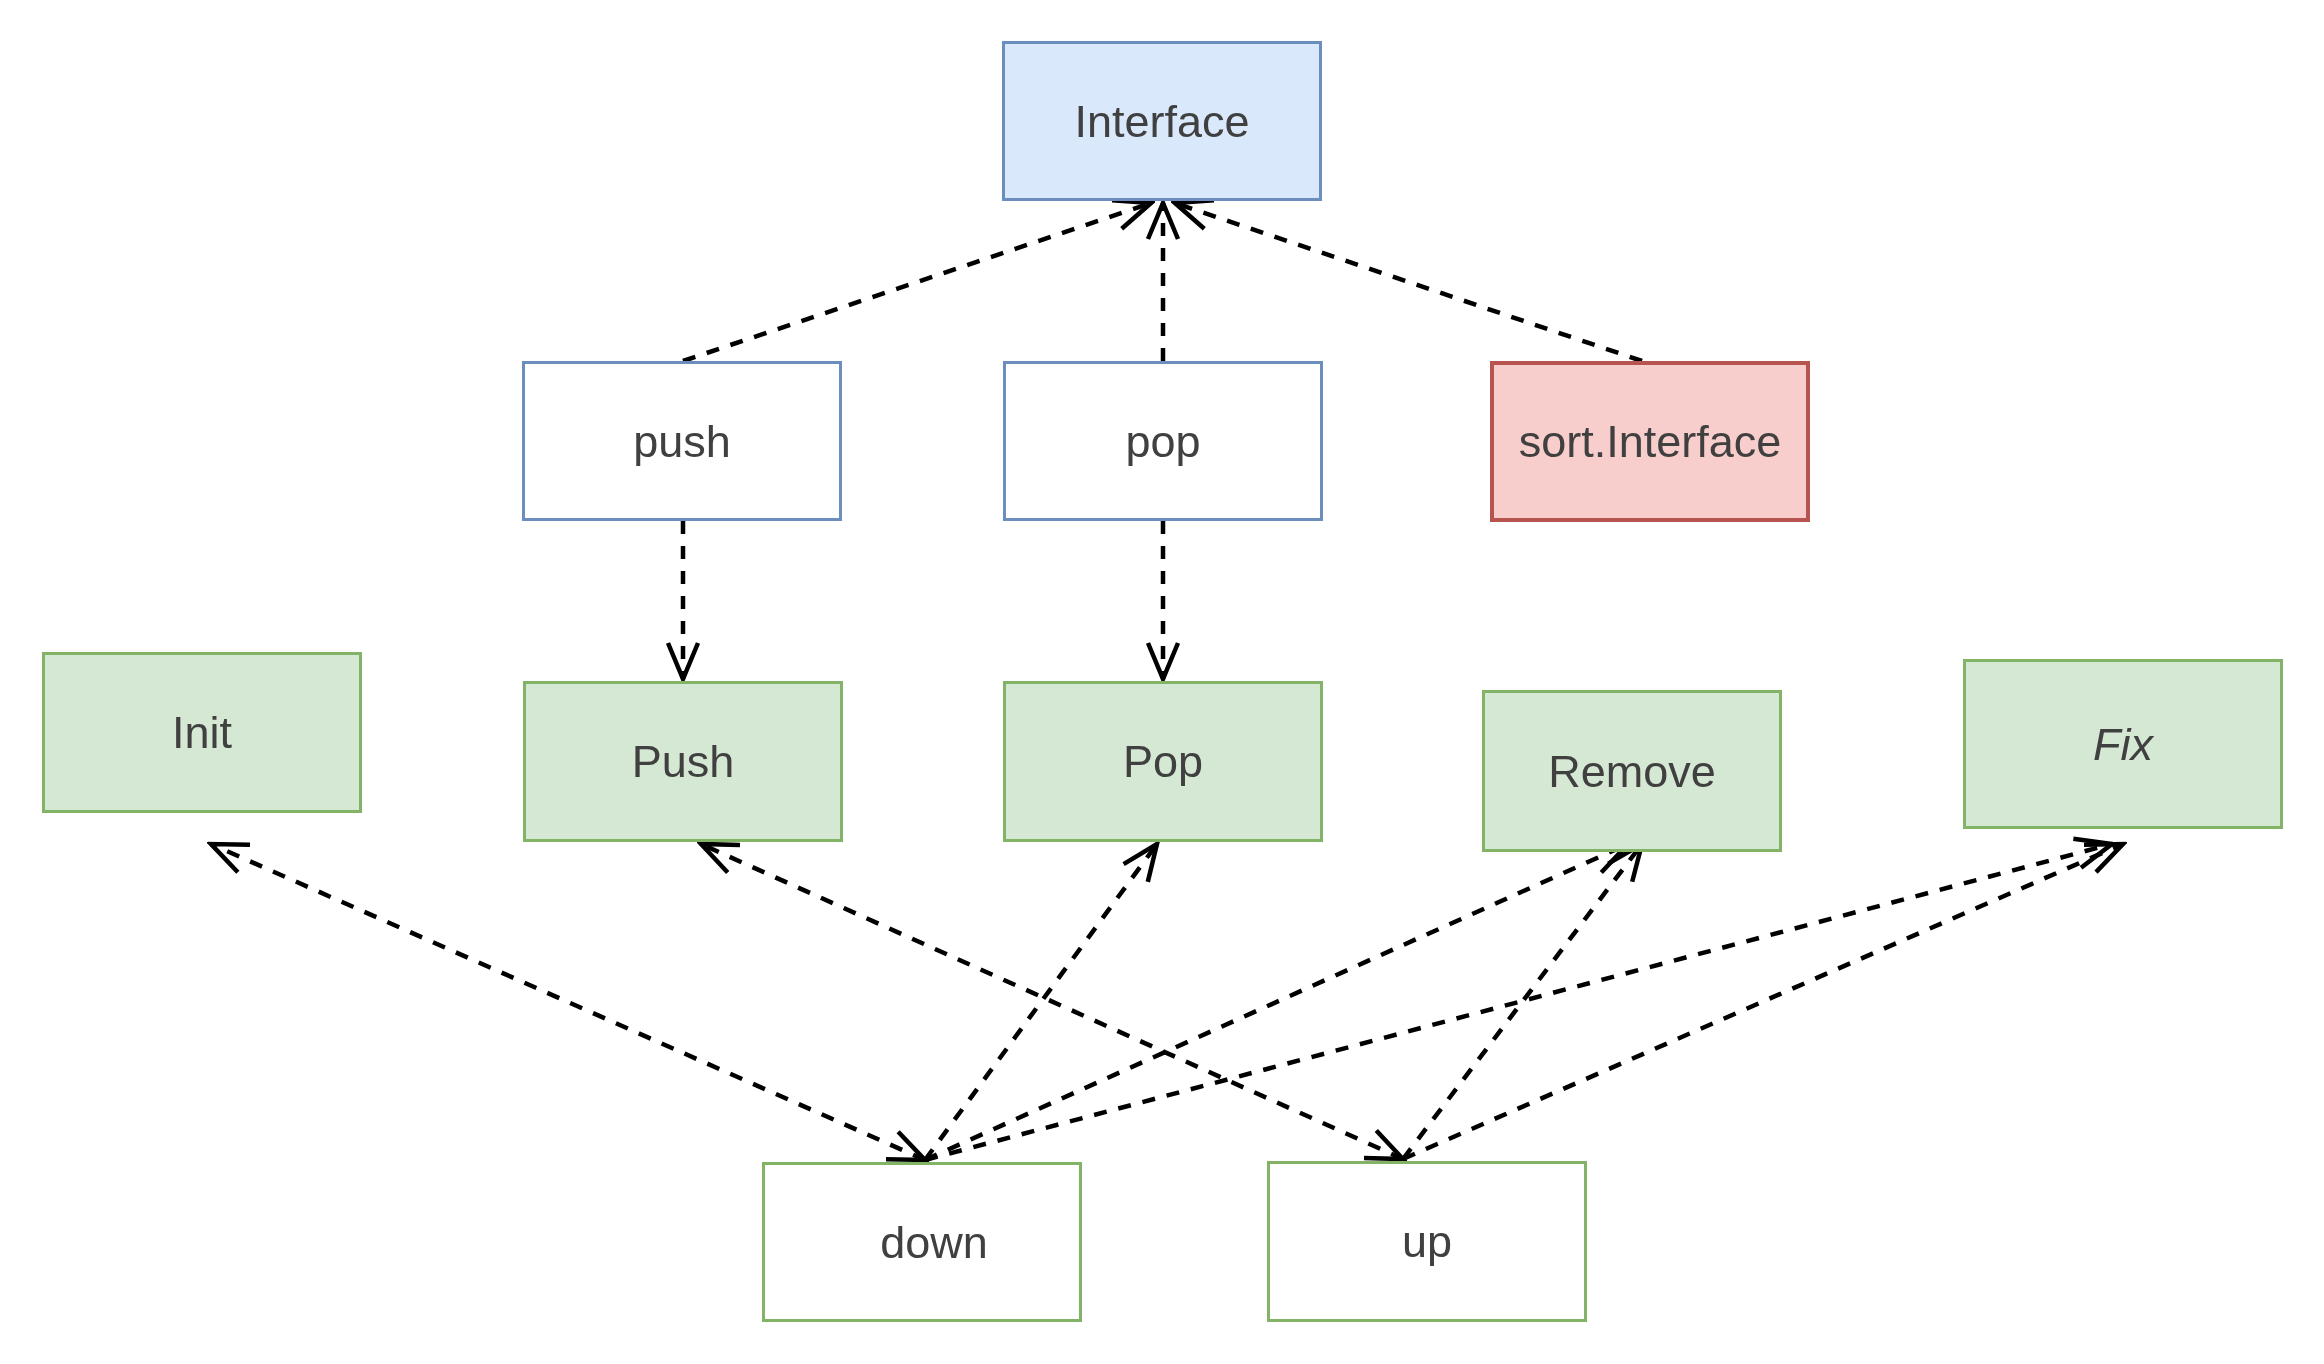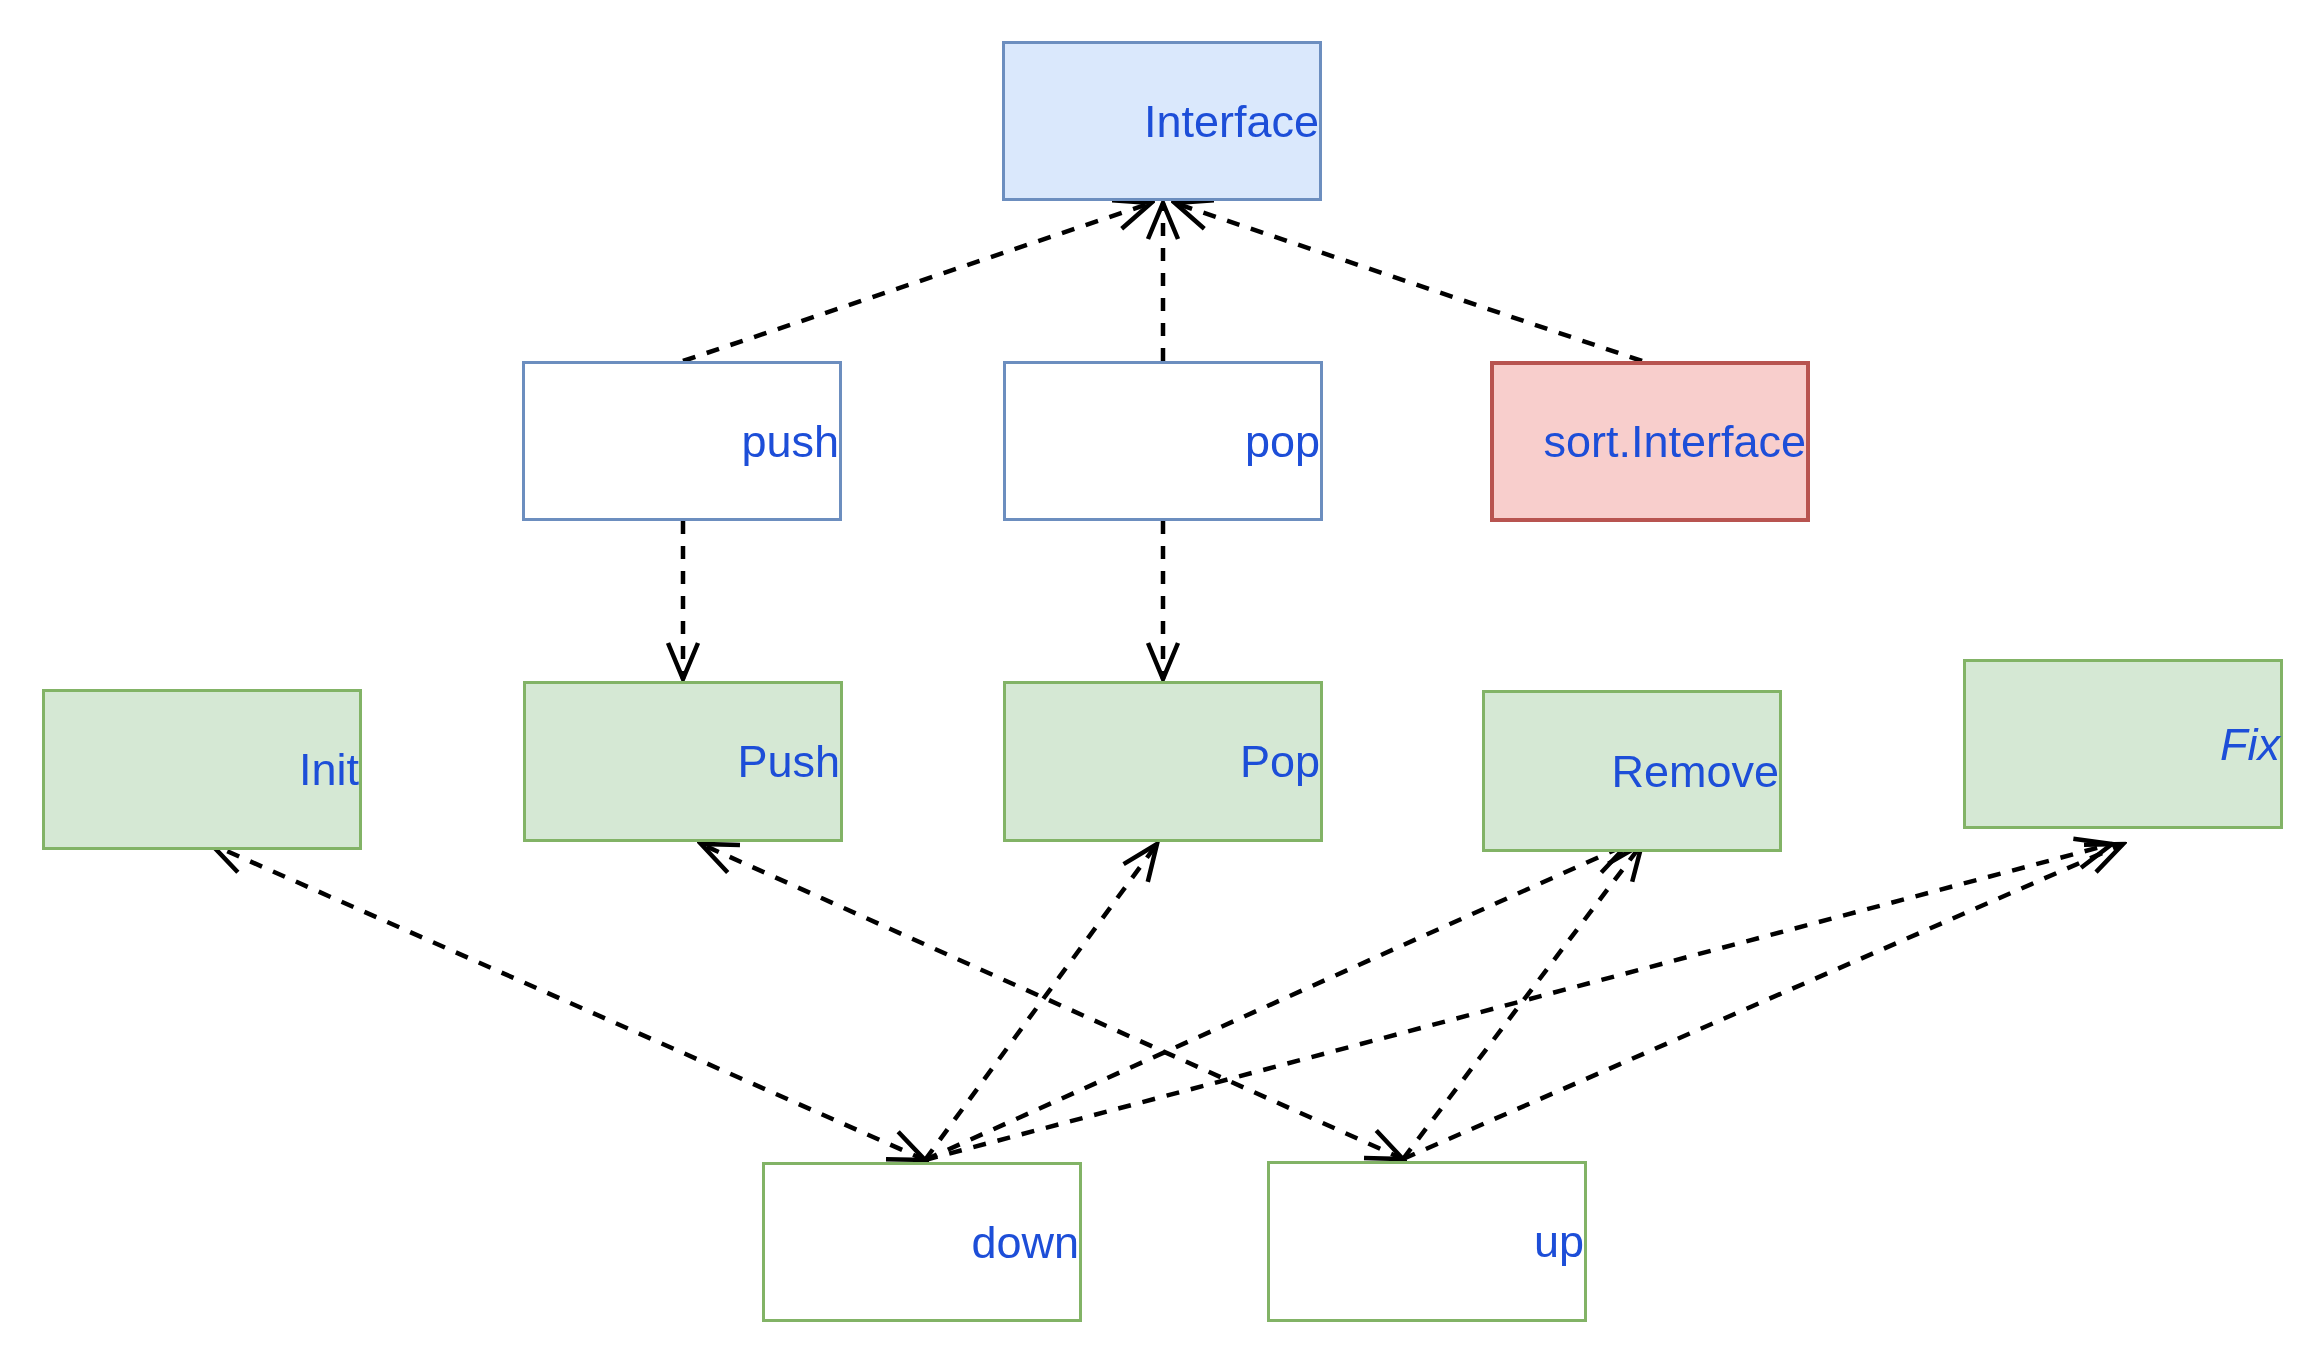--- a/index.html
+++ b/index.html
@@ -7,23 +7,23 @@
     position:relative;
     width:2324px;height:1364px;
     background:#ffffff;
     font-family:"Liberation Sans", sans-serif;
     overflow:hidden;
   }
   svg.edge-layer{position:absolute;left:0;top:0;width:100%;height:100%;}
   .edge{stroke:#000000;stroke-width:4.5;stroke-dasharray:13 12;fill:none;}
   .node{
     position:absolute;
-    display:flex;align-items:center;justify-content:flex-end;
+    display:flex;align-items:center;justify-content:center;
     box-sizing:border-box;
-    font-size:45px;line-height:1;color:#1d4ed8;
+    font-size:45px;line-height:1;color:#404040;
     white-space:nowrap;
   }
 </style>
 </head>
 <body>
 
 <div class="canvas">
   <svg class="edge-layer" id="edge-layer" viewBox="0 0 2324 1364" xmlns="http://www.w3.org/2000/svg">
     <defs>
       <marker id="arrow-open-end" markerUnits="userSpaceOnUse" markerWidth="46" markerHeight="42" viewBox="-42 -21 46 42" refX="0" refY="0" orient="auto">
@@ -52,21 +52,21 @@
       </div>
       <div class="node" style="left: 522px; top: 361px; width: 320px; height: 160px; background: rgb(255, 255, 255); border: 3px solid rgb(108, 142, 191);">
         <span>push</span>
       </div>
       <div class="node" style="left: 1003px; top: 361px; width: 320px; height: 160px; background: rgb(255, 255, 255); border: 3px solid rgb(108, 142, 191);">
         <span>pop</span>
       </div>
       <div class="node" style="left: 1482px; top: 361px; width: 320px; height: 161px; background: rgb(248, 206, 204); border: 4px solid rgb(184, 84, 80); margin-left: 8px;">
         <span>sort.Interface</span>
       </div>
-      <div class="node" style="left: 42px; top: 689px; width: 320px; height: 161px; background: rgb(213, 232, 212); border: 3px solid rgb(130, 179, 102);">
+      <div class="node" style="left: 42px; top: 652px; width: 320px; height: 161px; background: rgb(213, 232, 212); border: 3px solid rgb(130, 179, 102);">
         <span>Init</span>
       </div>
       <div class="node" style="left: 523px; top: 681px; width: 320px; height: 161px; background: rgb(213, 232, 212); border: 3px solid rgb(130, 179, 102);">
         <span>Push</span>
       </div>
       <div class="node" style="left: 1003px; top: 681px; width: 320px; height: 161px; background: rgb(213, 232, 212); border: 3px solid rgb(130, 179, 102);">
         <span>Pop</span>
       </div>
       <div class="node" style="left: 1482px; top: 680px; width: 300px; height: 162px; background: rgb(213, 232, 212); border: 3px solid rgb(130, 179, 102); margin-top: 10px;">
         <span>Remove</span>

